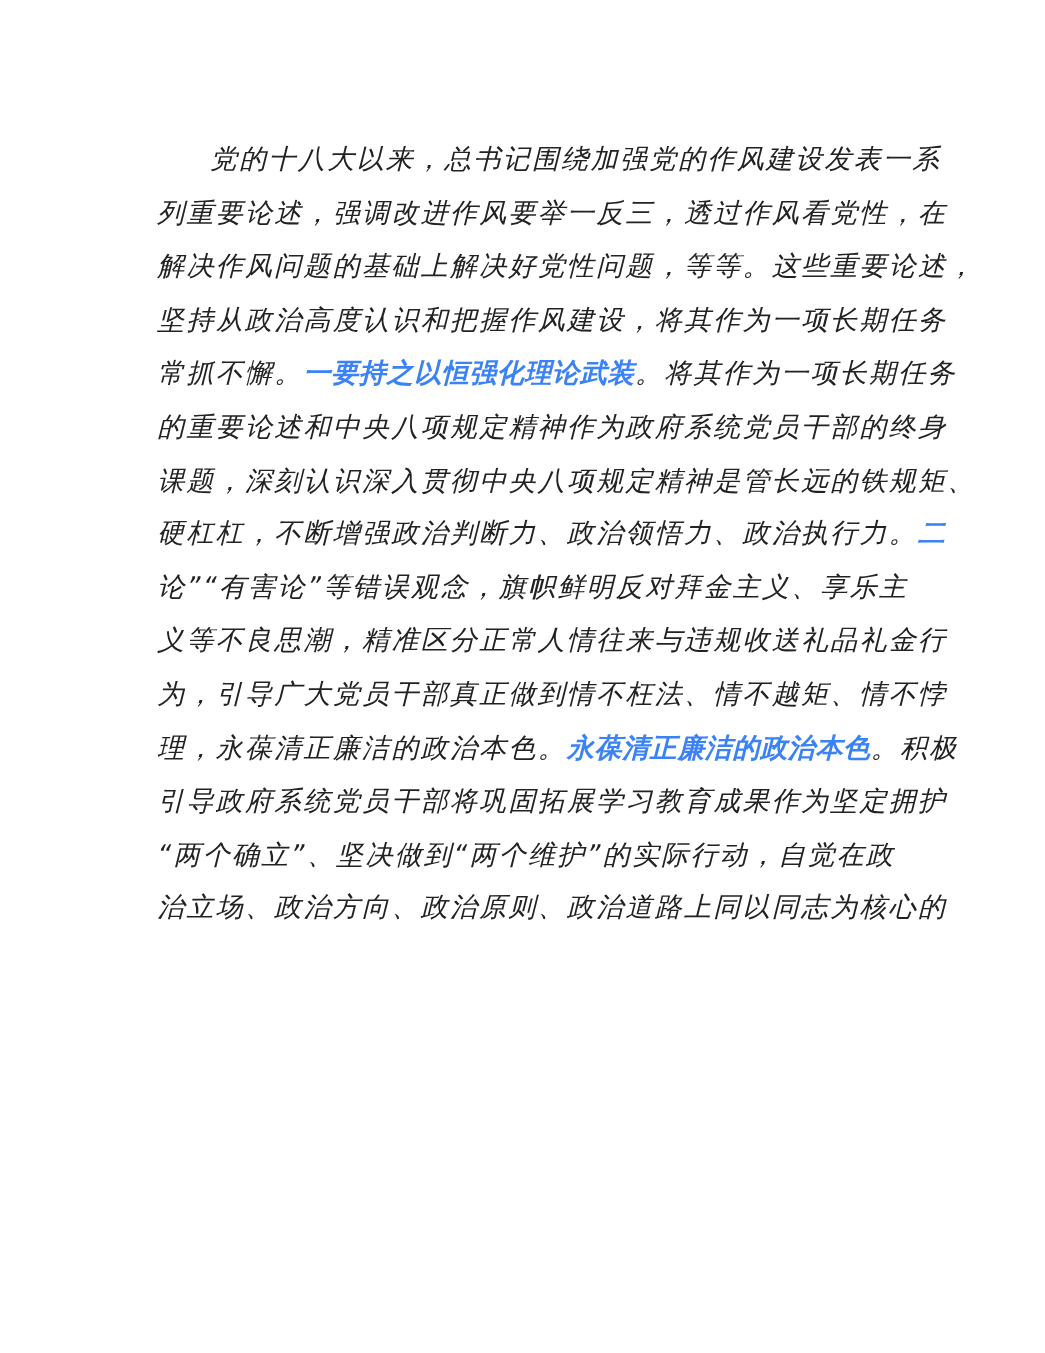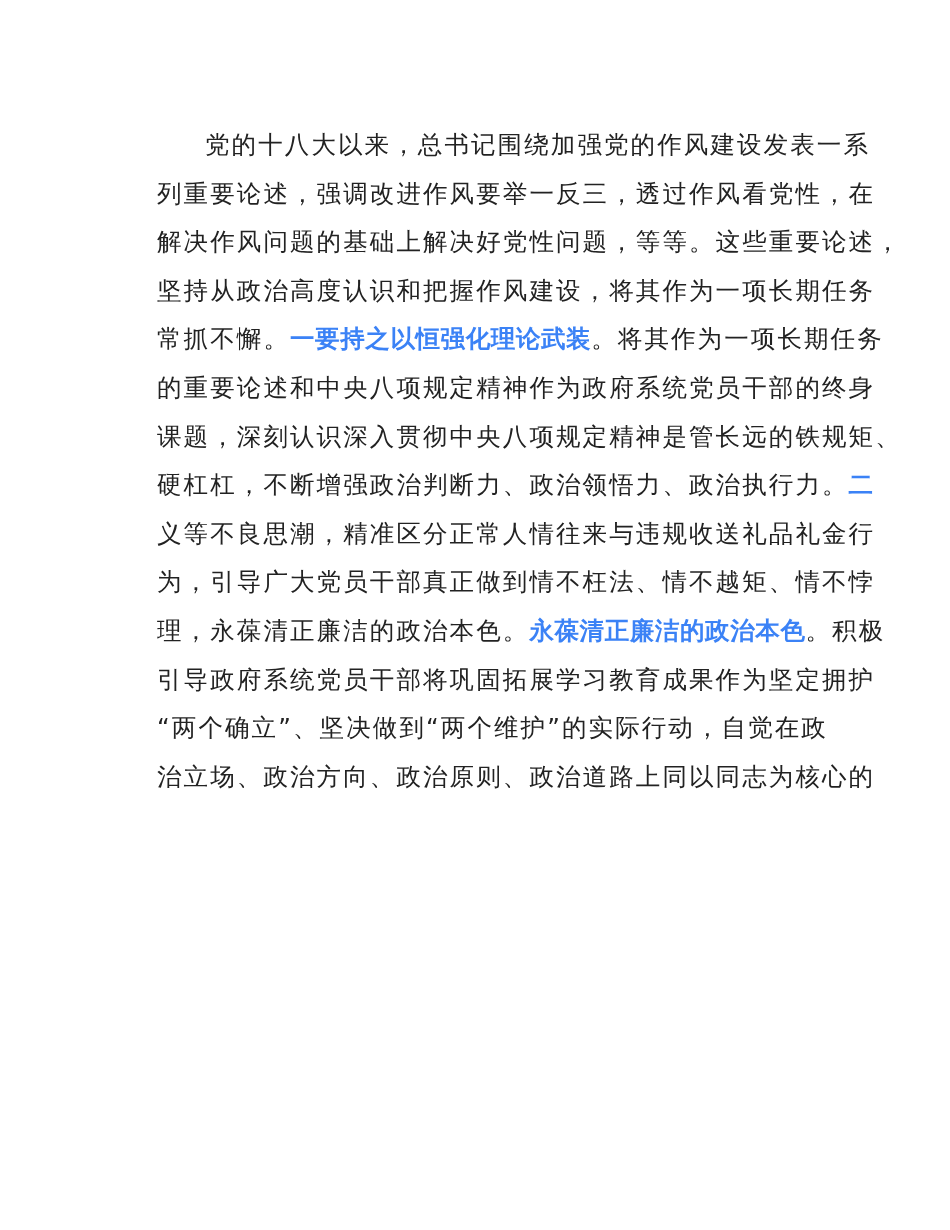--- a/index.html
+++ b/index.html
@@ -1,17 +1,17 @@
 <!DOCTYPE html>
 <html><head>
 <meta charset="utf-8">
 <style>
   html, body { margin:0; padding:0; background:#ffffff; }
   body { width:950px; height:1230px; position:relative; overflow:hidden; }
-  .page { position:absolute; left:157px; top:121px; width:668px; }
+  .page { position:absolute; left:143px; top:121px; width:668px;font-style:italic; }
   .line {
     height:48.6px; line-height:48.6px;
     font-family:"DejaVu Sans", sans-serif;
     font-size:24.5px; color:#222;
     white-space:nowrap; letter-spacing:2.1px;
     text-align:justify; text-align-last:justify;
   }
   .line.indent { padding-left:48px; }
   .b { font-weight:bold; color:#3b82f6; letter-spacing:0.6px; }
 </style>
@@ -20,19 +20,20 @@
 
 <div class="page">
   <div class="line indent"><span>党的十八大以来，总书记围绕加强党的作风建设发表一系</span></div>
   <div class="line"><span>列重要论述，强调改进作风要举一反三，透过作风看党性，在</span></div>
   <div class="line"><span>解决作风问题的基础上解决好党性问题，等等。这些重要论述，</span></div>
   <div class="line"><span>坚持从政治高度认识和把握作风建设，将其作为一项长期任务</span></div>
   <div class="line"><span>常抓不懈。</span><span class="b">一要持之以恒强化理论武装</span><span>。将其作为一项长期任务</span></div>
   <div class="line"><span>的重要论述和中央八项规定精神作为政府系统党员干部的终身</span></div>
   <div class="line"><span>课题，深刻认识深入贯彻中央八项规定精神是管长远的铁规矩、</span></div>
   <div class="line"><span>硬杠杠，不断增强政治判断力、政治领悟力、政治执行力。</span><span class="b">二</span></div>
+  <div class="line"><span>论”“有害论”等错误观念，旗帜鲜明反对拜金主义、享乐主</span></div>
   <div class="line"><span>义等不良思潮，精准区分正常人情往来与违规收送礼品礼金行</span></div>
   <div class="line"><span>为，引导广大党员干部真正做到情不枉法、情不越矩、情不悖</span></div>
   <div class="line"><span>理，永葆清正廉洁的政治本色。</span><span class="b">永葆清正廉洁的政治本色</span><span>。积极</span></div>
   <div class="line"><span>引导政府系统党员干部将巩固拓展学习教育成果作为坚定拥护</span></div>
   <div class="line"><span>“两个确立”、坚决做到“两个维护”的实际行动，自觉在政</span></div>
   <div class="line"><span>治立场、政治方向、政治原则、政治道路上同以同志为核心的</span></div>
 </div>
 
 </body></html>

